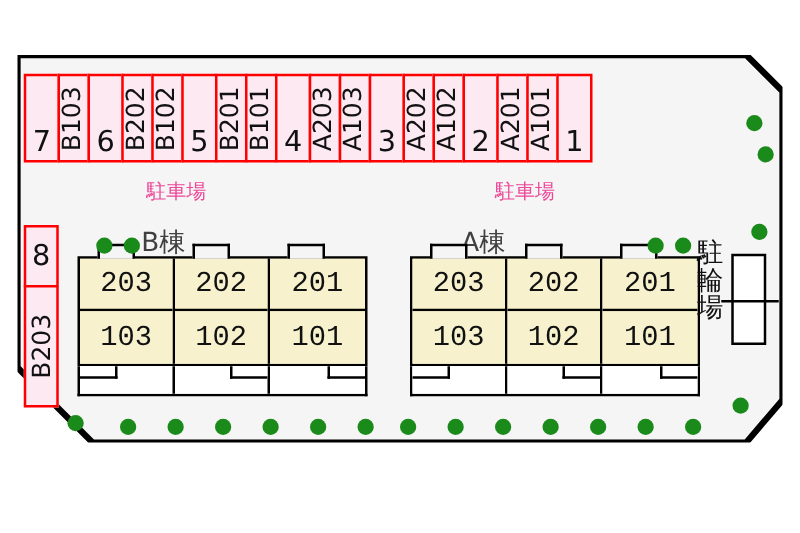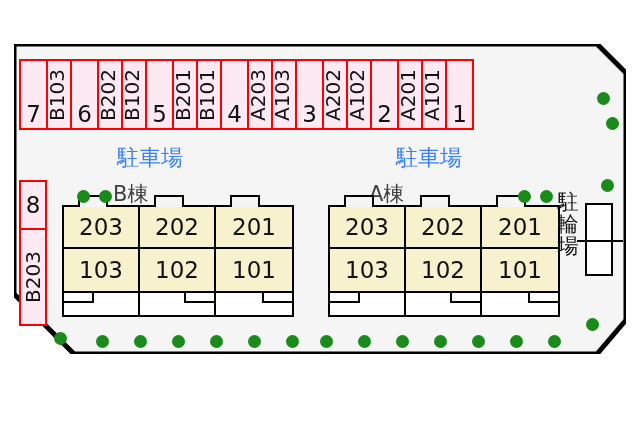--- a/index.html
+++ b/index.html
@@ -65,21 +65,21 @@
   #lpk-b203{height:98px;margin-top:-2px;}
   #lpk-b203 .lbl{
     font-size:20px;color:#111;white-space:nowrap;line-height:1;
     position:absolute;left:50%;top:50%;
     transform:rotate(-90deg) translate(-50%,-50%);
     transform-origin:0 0;
   }
 
   
   .lot-label{
-    position:absolute;font-size:22px;color:#3b82f6;letter-spacing:0px;
+    position:absolute;font-size:16px;color:#ec4899;letter-spacing:0px;
     white-space:nowrap;
   }
   #lot-label-b{left:117px;top:143px;}
   #lot-label-a{left:396px;top:143px;}
 
   
   .bldg-label{
     position:absolute;font-size:21px;color:#404040;white-space:nowrap;
   }
   #bldg-label-b{left:113px;top:180px;}
@@ -101,21 +101,21 @@
   }
   .unit-col:last-child{border-right:0;text-align:center;}
   .unit{
     height:42px;
     display:flex;align-items:center;justify-content:center;
     border-bottom:2px solid #000;
     box-sizing:border-box;
     background:#f7f2cd;
   }
   .unit:last-child{border-bottom:0;}
-  .unit .lbl{font-size:23px;color:#111;line-height:1;}
+  .unit .lbl{font-size:23px;color:#111;line-height:1;font-family:Liberation Mono, monospace;}
 
   
   .top-notch{
     position:absolute;top:-12px;left:14px;width:30px;height:12px;
     background:#f5f5f5;
     border:2px solid #000;border-bottom:none;
     box-sizing:border-box;
   }
 
   

